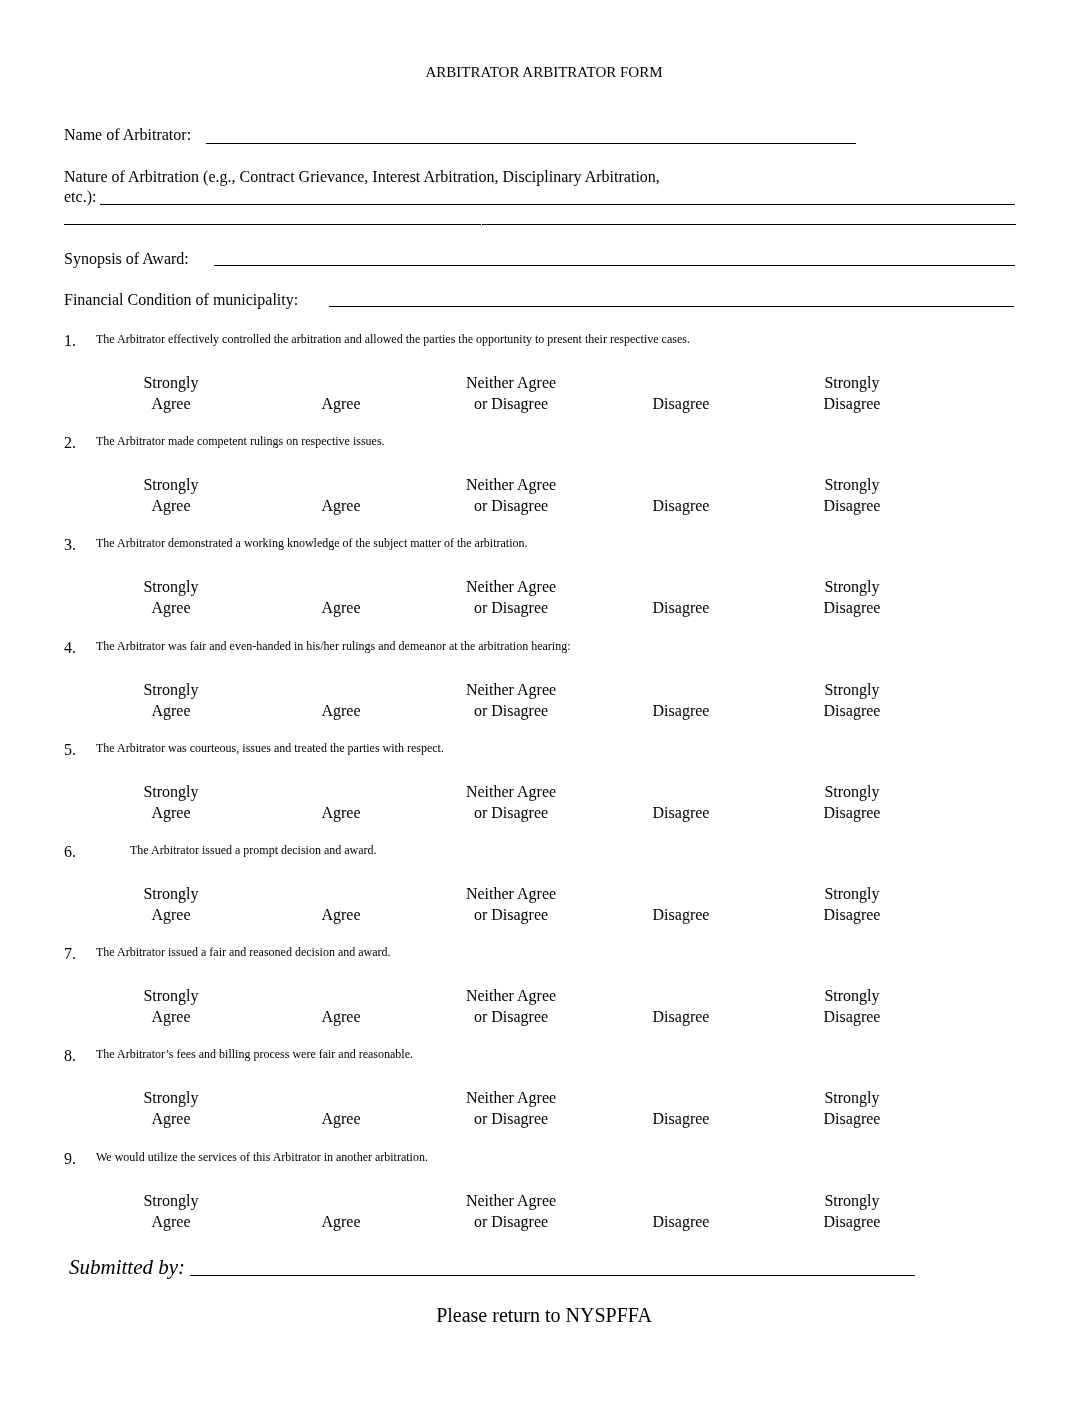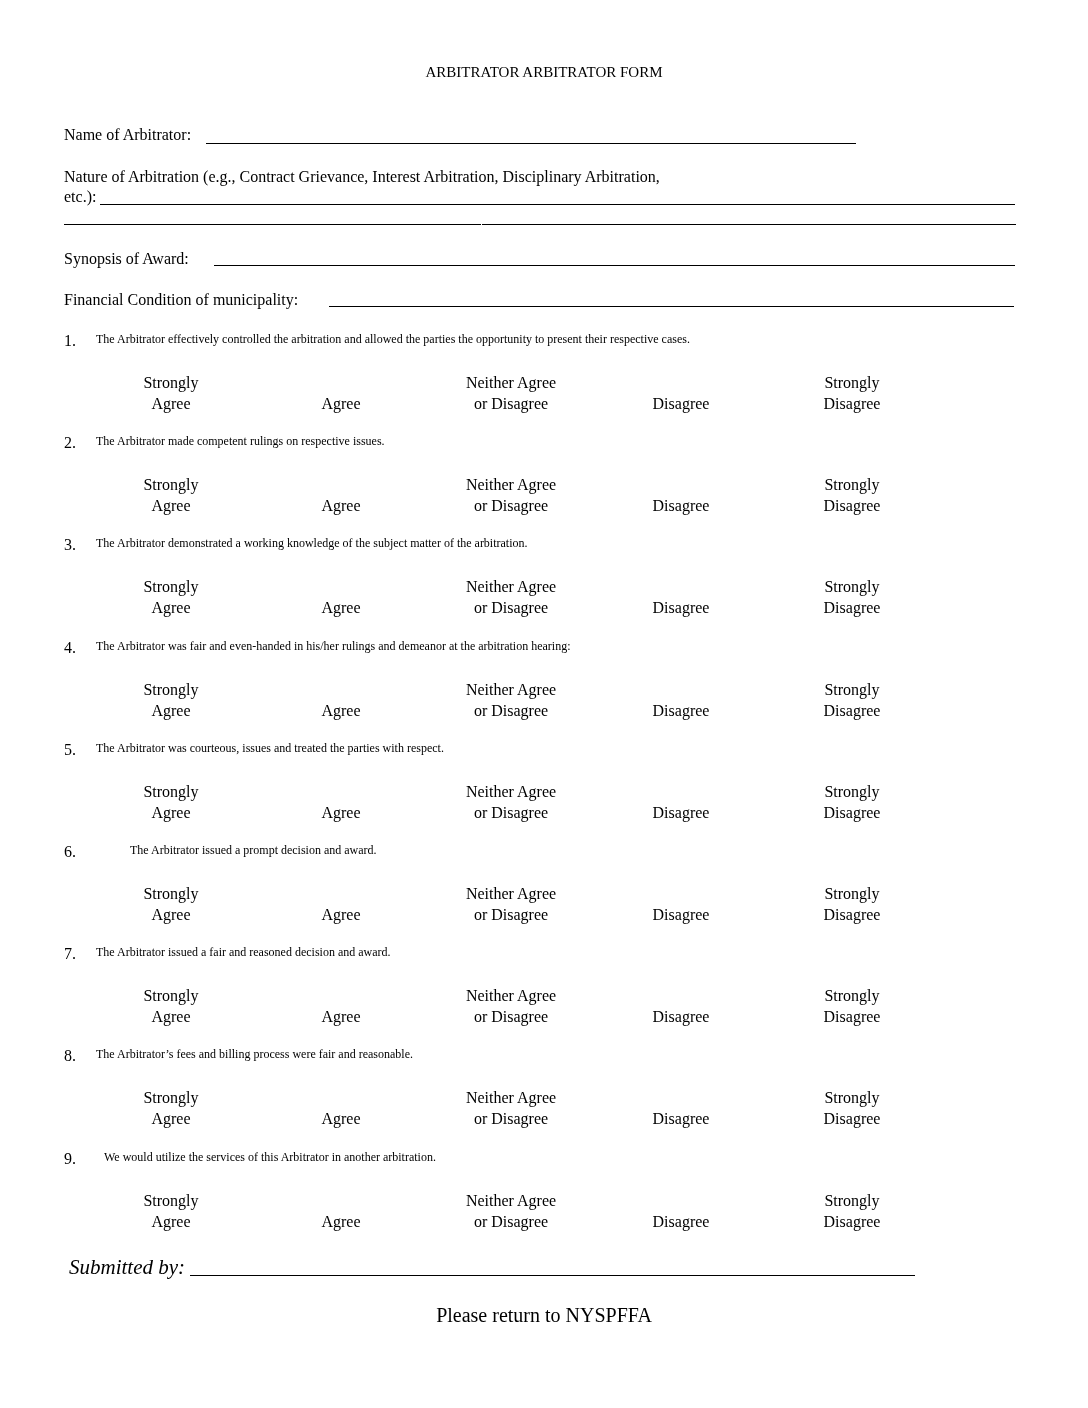--- a/index.html
+++ b/index.html
@@ -209,21 +209,21 @@
     </div>
     <div class="scale-opt" style="top: 1087px; left: 611px;">
       <div>&nbsp;</div>
       <div>Disagree</div>
     </div>
     <div class="scale-opt" style="top: 1087px; left: 782px;">
       <div>Strongly</div>
       <div>Disagree</div>
     </div>
     <div class="abs q-num" style="top: 1150px; left: 64px;">9.</div>
-    <div class="abs q-text" style="top: 1150px; left: 104px;">We would utilize the services of this Arbitrator in another arbitration.</div>
+    <div class="abs q-text" style="top: 1150px; left: 96px;">We would utilize the services of this Arbitrator in another arbitration.</div>
     <div class="scale-opt" style="top: 1190px; left: 101px;">
       <div>Strongly</div>
       <div>Agree</div>
     </div>
     <div class="scale-opt" style="top: 1190px; left: 271px;">
       <div>&nbsp;</div>
       <div>Agree</div>
     </div>
     <div class="scale-opt" style="top: 1190px; left: 441px;">
       <div>Neither Agree</div>

